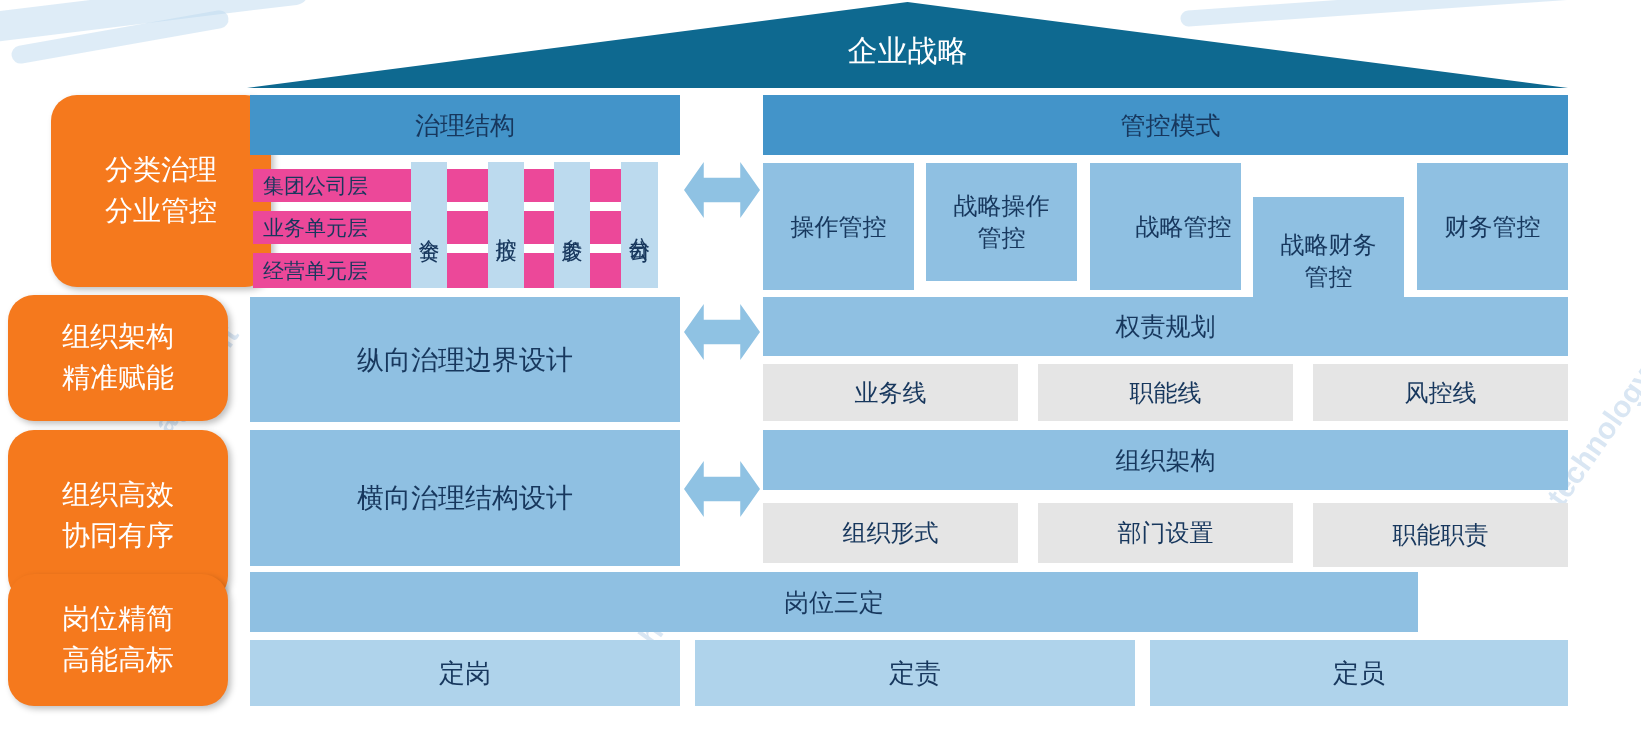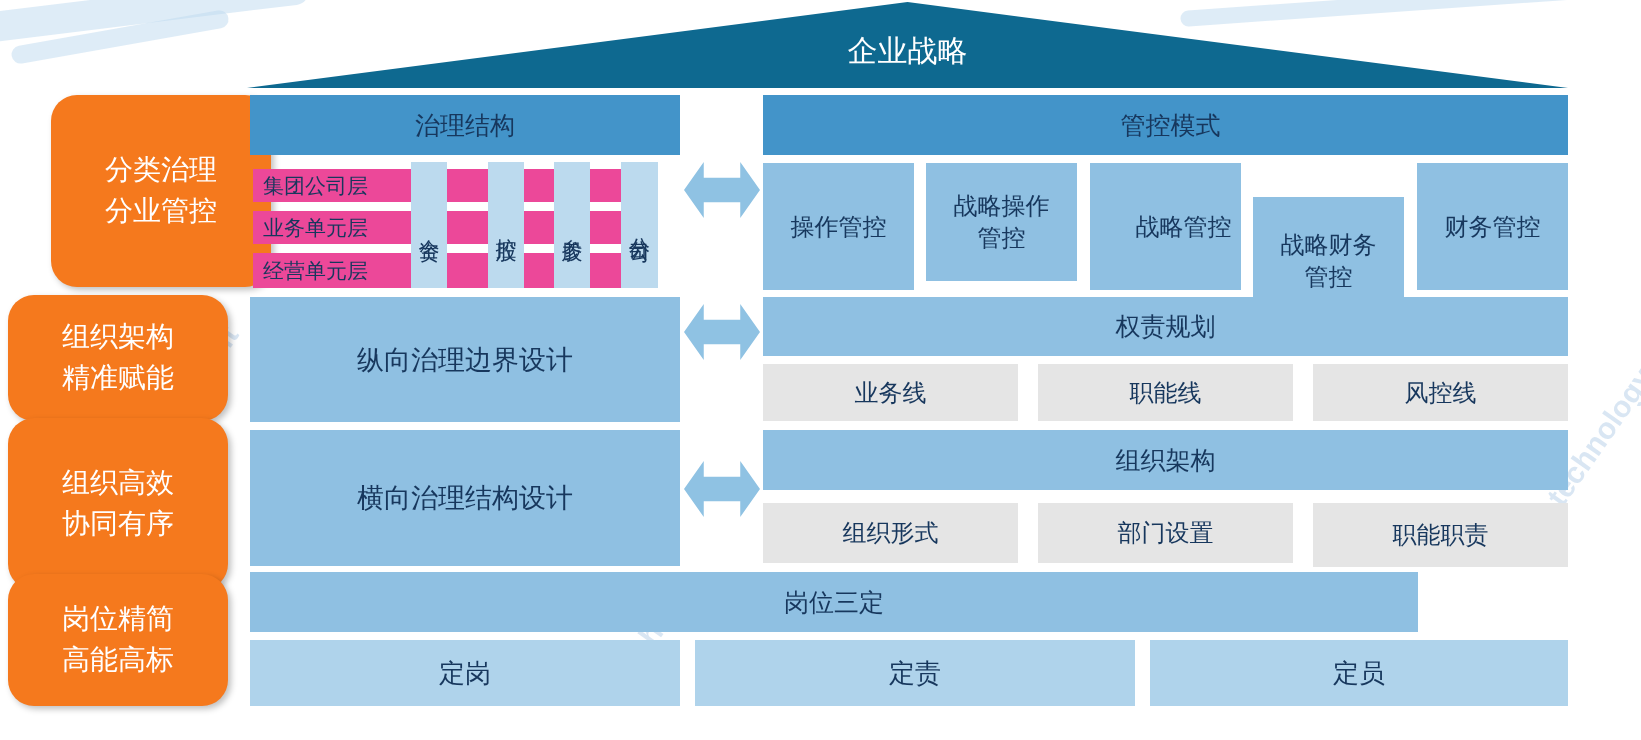--- a/index.html
+++ b/index.html
@@ -92,21 +92,21 @@
 <div class="wm-text" style="left:1520px; top:420px;">technology</div>
 <div class="wm-text" style="left:600px; top:620px;">techno</div>
 
 <div class="abs roof-shape"></div>
 <div class="blk roof-title">企业战略</div>
 
 <div class="blk pillar pre" style="top:95px; height:192px;margin-left:43px;">分类治理
 分业管控</div>
 <div class="blk pillar pre" style="top:295px; height:126px;">组织架构
 精准赋能</div>
-<div class="blk pillar pre" style="top:418px; height:172px;">组织高效
+<div class="blk pillar pre" style="top:430px; height:172px;">组织高效
 协同有序</div>
 <div class="blk pillar pre" style="top:574px; height:132px;">岗位精简
 高能高标</div>
 
 <div class="blk hdr" style="left:250px; top:95px; width:430px; height:60px;">治理结构</div>
 
 <div class="blk rowbar" style="left:253px; top:169px; width:405px; height:33px;">集团公司层</div>
 <div class="blk rowbar" style="left:253px; top:211px; width:405px; height:33px;">业务单元层</div>
 <div class="blk rowbar" style="left:253px; top:253px; width:405px; height:35px;">经营单元层</div>
 

